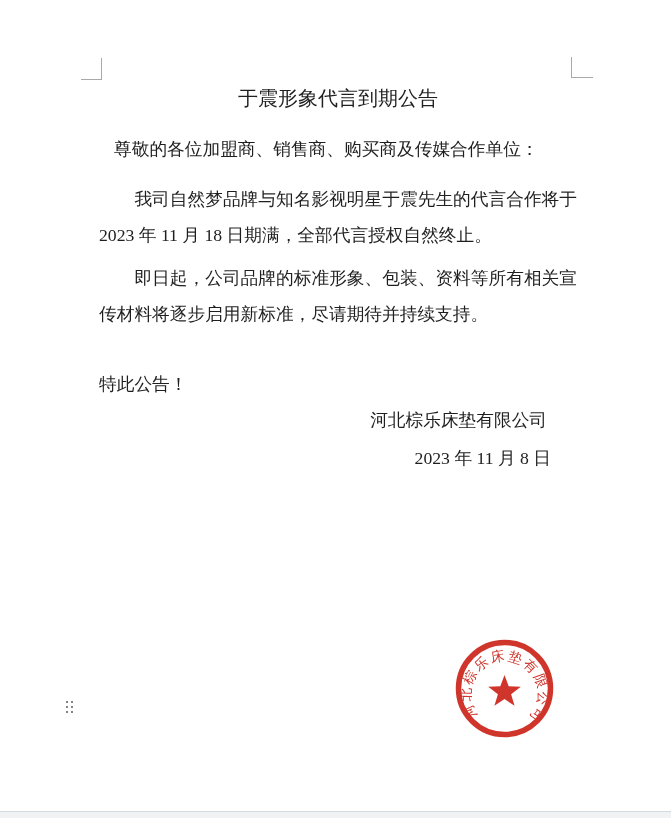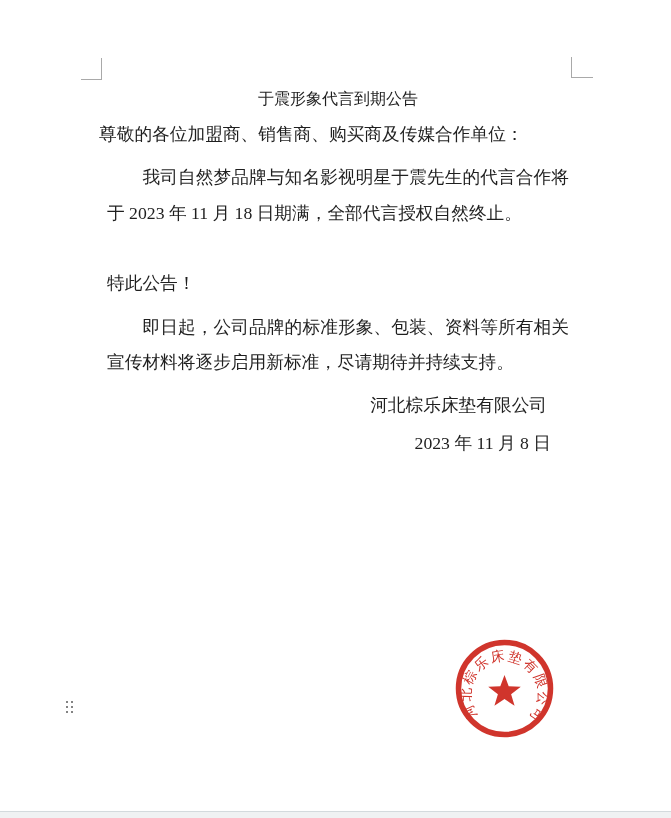--- a/index.html
+++ b/index.html
@@ -21,27 +21,27 @@
     position:absolute;left:571px;top:57px;width:21px;height:20px;
     border-left:1px solid #a9a9a9;border-bottom:1px solid #a9a9a9;
   }
   .content{
     position:absolute;left:99px;top:80px;width:478px;
     font-size:17.7px;line-height:35.4px;
     letter-spacing:0;
   }
   .doc-title{
     text-align:center;
-    font-size:16px;
+    font-size:20px;
     line-height:37px;
     white-space:nowrap;
   }
-  .salutation{margin:0;text-align:justify;}
+  .salutation{margin:15px;text-align:justify;}
   .para{
-    margin:8px;
+    margin:0;
     text-indent:2em;
     text-align:justify;
     text-justify:inter-character;
   }
   .para.p2{margin-top:4px;}
   .para.p3{margin-top:8px;}
   .closing{margin-top:35px;}
   .sig-company{text-align:right;padding-right:30px;margin-top:1px;}
   .sig-date{text-align:right;padding-right:26px;margin-top:2px;}
   
@@ -71,23 +71,23 @@
   <div class="crop-tr"></div>
 
   <div class="content">
     <div class="doc-title">于震形象代言到期公告</div>
 
     <p class="salutation">尊敬的各位加盟商、销售商、购买商及传媒合作单位：</p>
 
     <p class="para p1">我司自然梦品牌与知名影视明星于震先生的代言合作将于 2023 年 11 月 18 日期满，全部代言授权自然终止。</p>
 
 
+    <p class="para p3">即日起，公司品牌的标准形象、包装、资料等所有相关宣传材料将逐步启用新标准，尽请期待并持续支持。</p>
+
     <p class="para closing" style="text-indent:0;">特此公告！</p>
-
-    <p class="para p3">即日起，公司品牌的标准形象、包装、资料等所有相关宣传材料将逐步启用新标准，尽请期待并持续支持。</p>
 
     <div class="sig-company">河北棕乐床垫有限公司</div>
 
     <div class="sig-date">2023 年 11 月 8 日</div>
   </div>
 
   <div class="dots">
     <i></i>
       <i></i>
       <i></i>

